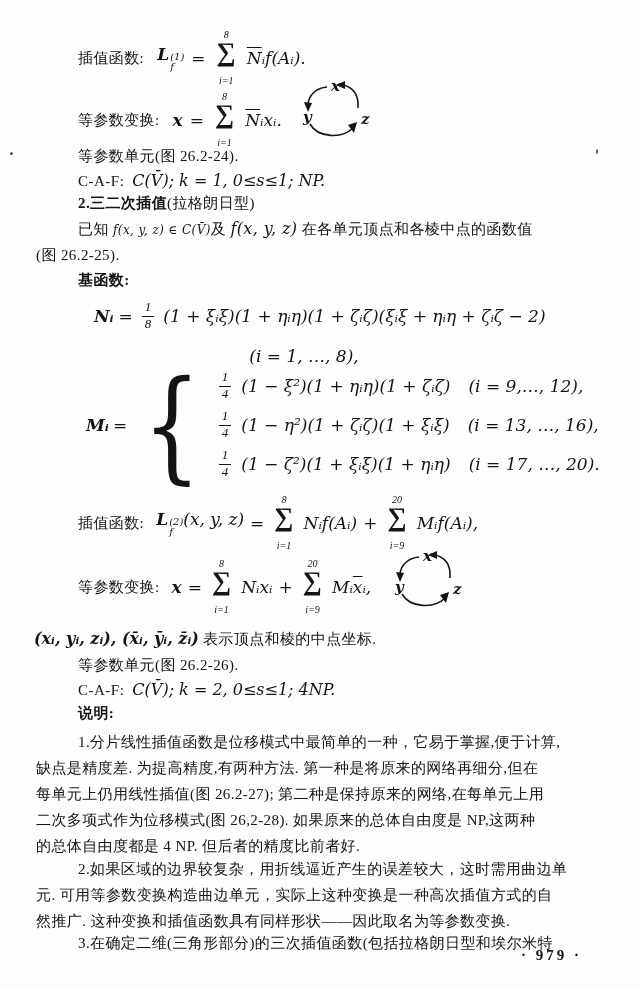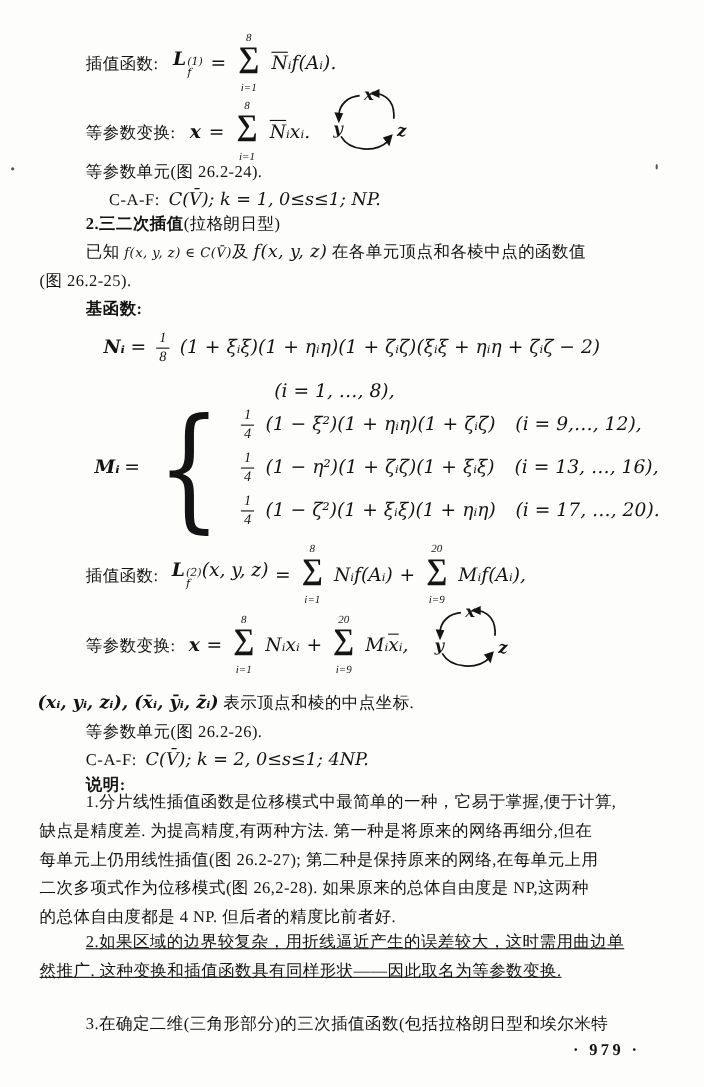--- a/index.html
+++ b/index.html
@@ -43,21 +43,21 @@
   .case-cond { margin-left: 12px; }
   
   .cycle { position: absolute; }
   .cycle text { font-size: 15px; font-style: italic; font-weight: bold;
                 font-family: "DejaVu Serif", serif; fill: #141414; }
   .cycle path { stroke: #141414; stroke-width: 1.6; fill: none; }
   .cycle polygon { fill: #141414; stroke: none; }
   
   .para { position: absolute; width: 586px; }
   .pline { height: 26px; line-height: 26px; font-size: 15px; letter-spacing: 0.4px; white-space: nowrap; }
-  .indent { padding-left: 42px; }
+  .indent { padding-left: 42px; margin-top: 12px; }
   .caf-head { font-size: 15px; margin-right: 8px; letter-spacing: 0.5px; }
   .speck { position: absolute; background: #555; border-radius: 50%; }
   #pagenum { position: absolute; top: 947px; left: 0; width: 582px; text-align: right;
              font-weight: bold; font-size: 15px; letter-spacing: 3px; }
 </style>
 </head>
 <body>
 
 <div class="page">
 
@@ -104,21 +104,21 @@
     <path d="M31 9 C 20 10, 13 17, 12 26"></path>
     <polygon points="8,24 16,25 12,34"></polygon>
     <path d="M62 30 C 63 15, 56 9, 47 7"></path>
     <polygon points="49,3 49,11 40,7"></polygon>
     <path d="M14 46 C 22 60, 46 61, 57 50"></path>
     <polygon points="52,47 58,55 61,44"></polygon>
   </svg>
 
   <div class="cn" style="position:absolute; top:147px; left:78px;">等参数单元(图 26.2-24).</div>
 
-  <div style="position:absolute; top:171px; left:78px; white-space:nowrap;margin-left:21px;">
+  <div style="position:absolute; top:171px; left:78px; white-space:nowrap;">
     <span class="caf-head">C-A-F:</span><span class="mt" style="font-size:16px;">C(V̄);  k = 1, 0≤s≤1;  NP.</span>
   </div>
 
   <div class="cn" style="position:absolute; top:194px; left:78px;">
     <span class="b">2.三二次插值</span><span>(拉格朗日型)</span>
   </div>
 
   <div class="cn" style="position:absolute; top:219px; left:78px;">
     <span>已知 </span><span class="mt" style="font-size:12px;">f(x, y, z) ∈ C(V̄)</span><span>及 </span><span class="mt" style="font-size:16px;">f(x, y, z)</span><span> 在各单元顶点和各棱中点的函数值</span>
   </div>
@@ -244,22 +244,23 @@
   <div class="cn b" style="position:absolute; top:704px; left:78px;">说明:</div>
 
   <div class="para" style="top:717px; left:36px;">
     <div class="pline indent">1.分片线性插值函数是位移模式中最简单的一种，它易于掌握,便于计算,</div>
     <div class="pline">缺点是精度差. 为提高精度,有两种方法. 第一种是将原来的网络再细分,但在</div>
     <div class="pline">每单元上仍用线性插值(图 26.2-27); 第二种是保持原来的网络,在每单元上用</div>
     <div class="pline">二次多项式作为位移模式(图 26,2-28). 如果原来的总体自由度是 NP,这两种</div>
     <div class="pline">的总体自由度都是 4 NP. 但后者的精度比前者好.</div>
   </div>
 
-  <div class="para" style="top:844px; left:36px;text-decoration:underline;">
+  <div class="para" style="top:844px; left:36px;">
     <div class="pline indent">2.如果区域的边界较复杂，用折线逼近产生的误差较大，这时需用曲边单</div>
+    <div class="pline">元. 可用等参数变换构造曲边单元，实际上这种变换是一种高次插值方式的自</div>
     <div class="pline">然推广. 这种变换和插值函数具有同样形状——因此取名为等参数变换.</div>
   </div>
 
   <div class="para" style="top:918px; left:36px;">
     <div class="pline indent">3.在确定二维(三角形部分)的三次插值函数(包括拉格朗日型和埃尔米特</div>
   </div>
 
   <div id="pagenum">· 979 ·</div>
 
   <div class="speck" style="left:10px; top:152px; width:3px; height:3px;"></div>

